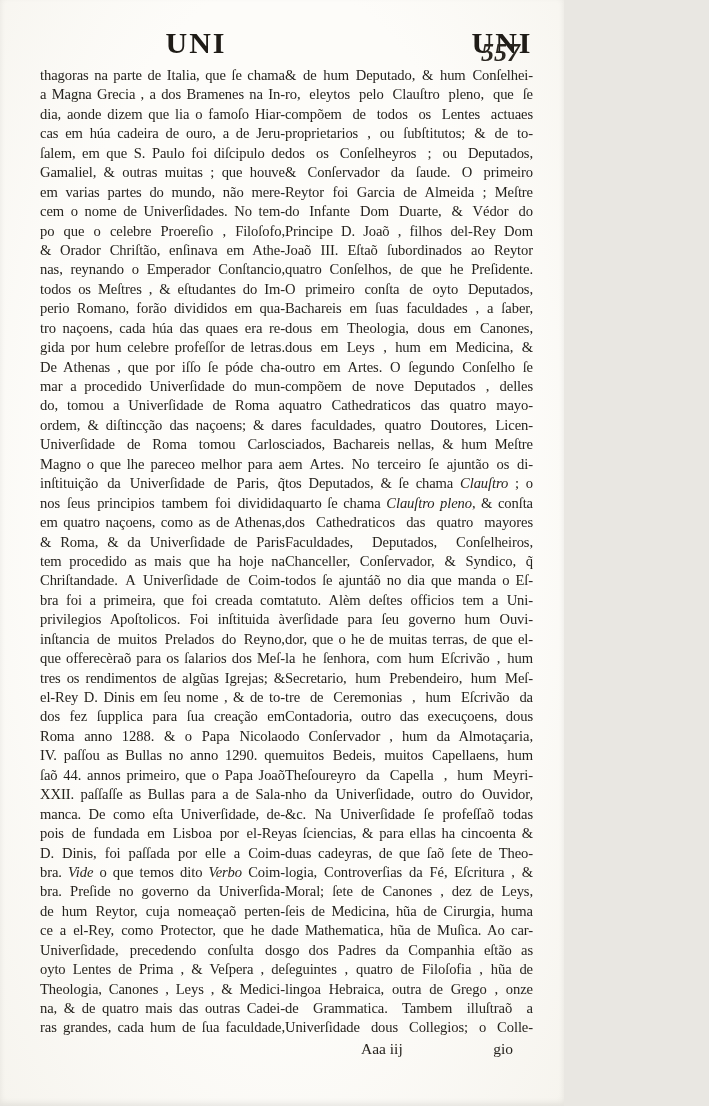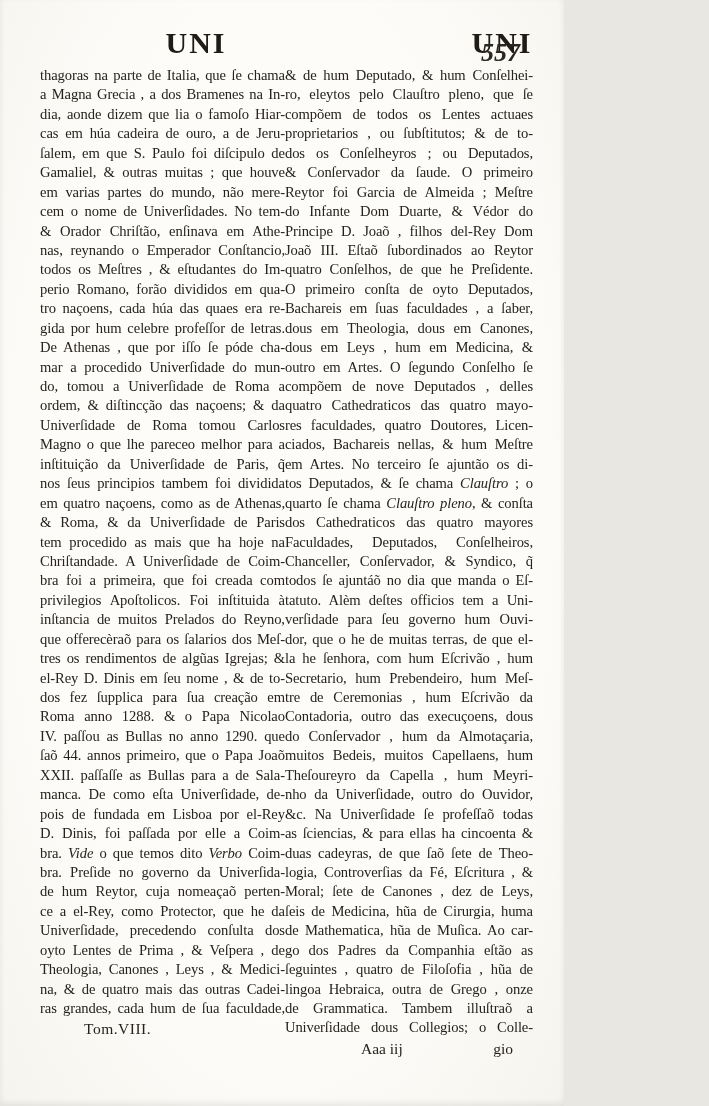--- a/index.html
+++ b/index.html
@@ -64,20 +64,21 @@
     <div class="column left-col">
       <div class="col-lines">
           <div class="text-line">thagoras na parte de Italia, que ſe chama</div>
           <div class="text-line">a Magna Grecia , a dos Bramenes na In-</div>
           <div class="text-line">dia, aonde dizem que lia o famoſo Hiar-</div>
           <div class="text-line">cas em húa cadeira de ouro, a de Jeru-</div>
           <div class="text-line">ſalem, em que S. Paulo foi diſcipulo de</div>
           <div class="text-line">Gamaliel, &amp; outras muitas ; que houve</div>
           <div class="text-line">em varias partes do mundo, não mere-</div>
           <div class="text-line">cem o nome de Univerſidades. No tem-</div>
+          <div class="text-line">po que o celebre Proereſio , Filoſofo,</div>
           <div class="text-line">&amp; Orador Chriſtão, enſinava em Athe-</div>
           <div class="text-line">nas, reynando o Emperador Conſtancio,</div>
           <div class="text-line">todos os Meſtres , &amp; eſtudantes do Im-</div>
           <div class="text-line">perio Romano, forão divididos em qua-</div>
           <div class="text-line">tro naçoens, cada húa das quaes era re-</div>
           <div class="text-line">gida por hum celebre profeſſor de letras.</div>
           <div class="text-line">De Athenas , que por iſſo ſe póde cha-</div>
           <div class="text-line">mar a procedido Univerſidade do mun-</div>
           <div class="text-line">do, tomou a Univerſidade de Roma a</div>
           <div class="text-line">ordem, &amp; diſtincção das naçoens; &amp; da</div>
@@ -106,23 +107,20 @@
           <div class="text-line">bra. <i>Vide</i> o que temos dito <i>Verbo</i> Coim-</div>
           <div class="text-line">bra. Preſide no governo da Univerſida-</div>
           <div class="text-line">de hum Reytor, cuja nomeaçaõ perten-</div>
           <div class="text-line">ce a el-Rey, como Protector, que he da</div>
           <div class="text-line">Univerſidade, precedendo conſulta dos</div>
           <div class="text-line">oyto Lentes de Prima , &amp; Veſpera , de</div>
           <div class="text-line">Theologia, Canones , Leys , &amp; Medici-</div>
           <div class="text-line">na, &amp; de quatro mais das outras Cadei-</div>
           <div class="text-line">ras grandes, cada hum de ſua faculdade,</div>
         </div>
-      <div class="col-footer">
-        <span class="volume">Tom.VIII.</span>
-      </div>
     </div>
 
     <div class="column right-col">
       <div class="col-lines">
           <div class="text-line">&amp; de hum Deputado, &amp; hum Conſelhei-</div>
           <div class="text-line">ro, eleytos pelo Clauſtro pleno, que ſe</div>
           <div class="text-line">compõem de todos os Lentes actuaes</div>
           <div class="text-line">proprietarios , ou ſubſtitutos; &amp; de to-</div>
           <div class="text-line">dos os Conſelheyros ; ou Deputados,</div>
           <div class="text-line">&amp; Conſervador da ſaude. O primeiro</div>

